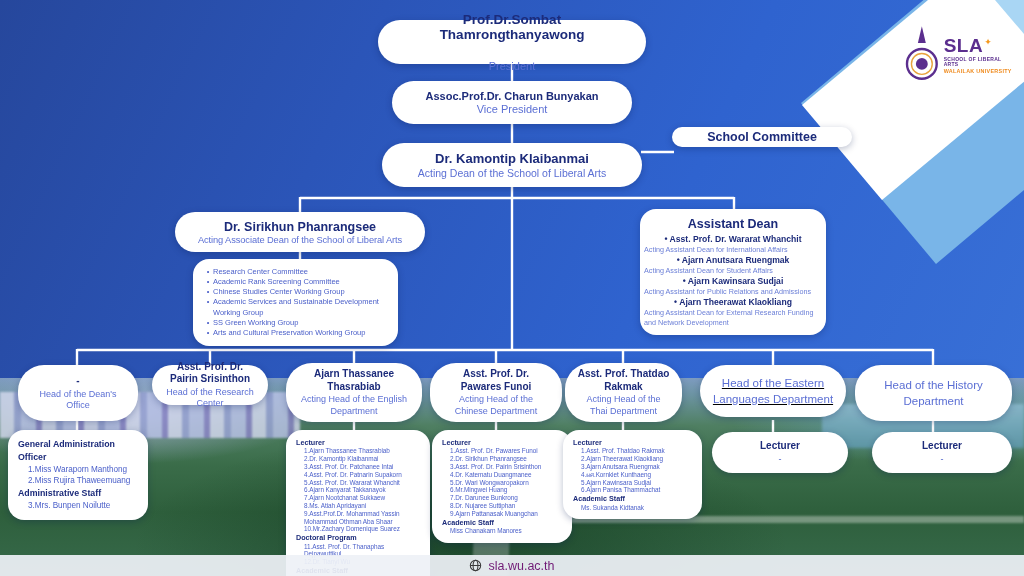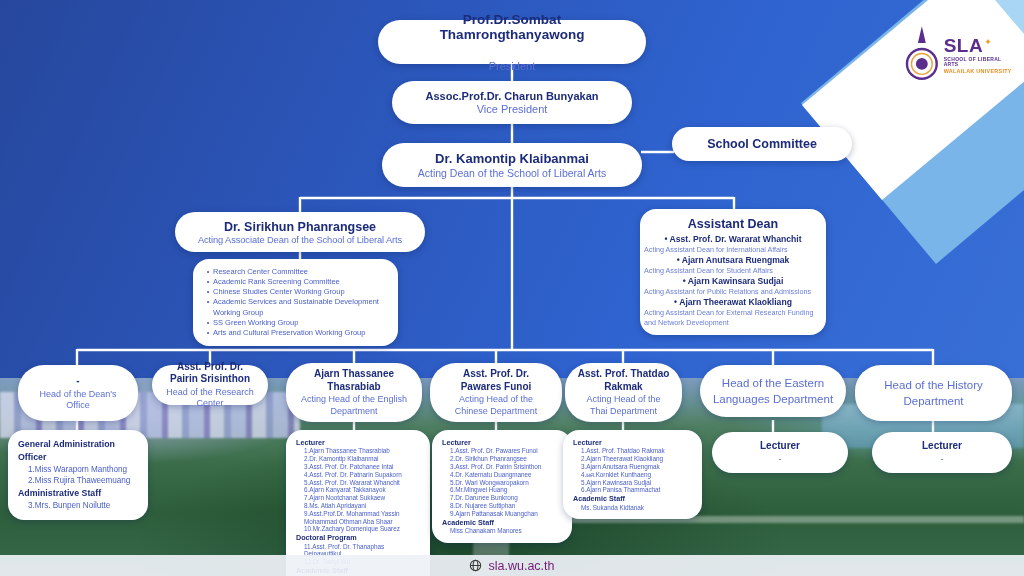--- a/index.html
+++ b/index.html
@@ -30,35 +30,35 @@
   .node,.card{position:absolute;background:#ffffff;box-shadow:0 2px 7px rgba(8,25,80,.28);box-sizing:border-box;}
   .node{border-radius:24px;display:flex;flex-direction:column;align-items:center;justify-content:center;text-align:center;padding:4px 12px;}
   .nm{font-weight:bold;color:#1c2b7a;}
   .rl{color:#5b6fd4;}
   .n-president{left:378px;top:20px;width:268px;height:44px;text-align:center;}
   .n-president .nm{font-size:13.5px;}  .n-president .rl{font-size:11px;margin-top:18px;}
   .n-vp{left:392px;top:81px;width:240px;height:43px;}
   .n-vp .nm{font-size:11px;}  .n-vp .rl{font-size:11px;margin-top:1px;}
   .n-dean{left:382px;top:143px;width:260px;height:44px;}
   .n-dean .nm{font-size:13px;}  .n-dean .rl{font-size:10.5px;margin-top:1px;}
-  .n-committee{left:672px;top:127px;width:180px;height:34px;border-radius:17px;}
+  .n-committee{left:672px;top:127px;width:180px;height:20px;border-radius:17px;}
   .n-committee .nm{font-size:12.5px;}
   .n-assoc{left:175px;top:212px;width:250px;height:40px;}
   .n-assoc .nm{font-size:12.5px;}  .n-assoc .rl{font-size:9.3px;margin-top:1px;letter-spacing:-.1px;}
   
   .dept{border-radius:26px;}
   .dept .nm{font-size:10px;line-height:1.25;}
   .dept .rl{font-size:9px;line-height:1.25;margin-top:1px;}
   .dept.bigrole .rl{font-size:11.5px;line-height:1.35;}
   .d1{left:18px;top:365px;width:120px;height:56px;}
   .d2{left:152px;top:365px;width:116px;height:40px;}
   .d3{left:286px;top:363px;width:136px;height:59px;}
   .d4{left:430px;top:363px;width:132px;height:59px;}
   .d5{left:565px;top:363px;width:117px;height:59px;}
-  .d6{left:700px;top:365px;width:146px;height:52px;}
+  .d6{left:700px;top:365px;width:146px;height:52px;text-decoration:underline;}
   .d7{left:855px;top:365px;width:157px;height:56px;}
   
   .card{border-radius:16px;padding:8px 10px;}
   .c-committees{left:193px;top:259px;width:205px;}
   .b-row{display:flex;align-items:flex-start;color:#4a5fc9;font-size:7.5px;line-height:1.35;}
   .b-row .dot{width:10px;flex:0 0 10px;text-align:center;}
   .c-asst{left:640px;top:209px;width:186px;min-height:106px;padding:8px 4px;}
   .ad-title{font-weight:bold;color:#1c2b7a;font-size:12.5px;text-align:center;margin-bottom:3px;}
   .ad-name{font-weight:bold;color:#1c2b7a;font-size:8.6px;text-align:center;line-height:1.3;}
   .ad-role{color:#6b7fd7;font-size:7.2px;line-height:1.35;text-align:left;}

